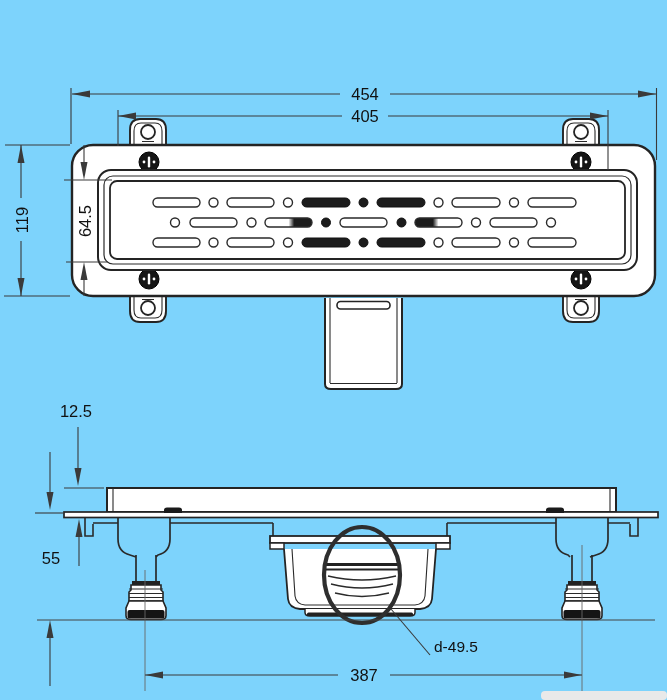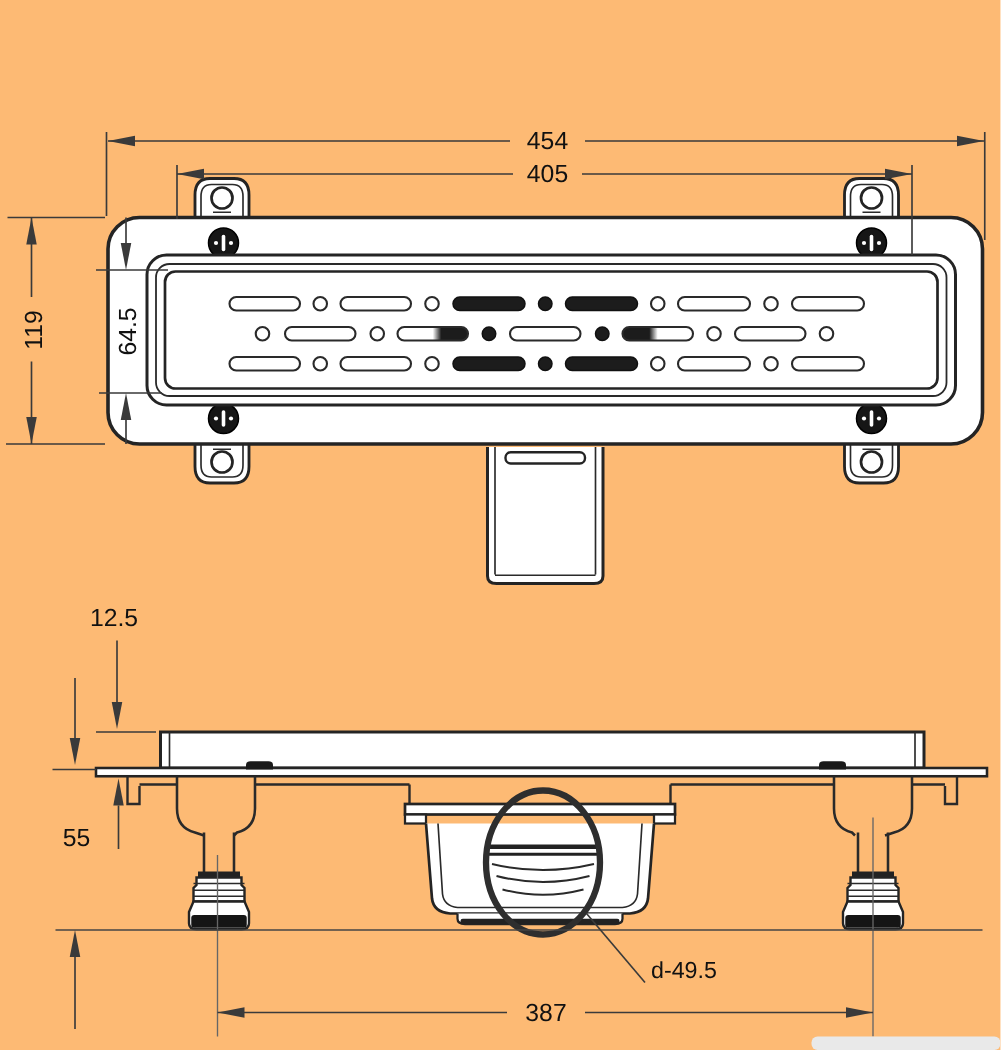--- a/index.html
+++ b/index.html
@@ -1,16 +1,16 @@
 <!DOCTYPE html>
 <html><head>
 <meta charset="utf-8">
 <style>
   html,body{margin:0;padding:0;background:#ffffff;}
-  .page{position:relative;width:667px;height:700px;background:#fdba74;overflow:hidden;
+  .page{position:relative;width:667px;height:700px;background:#7dd3fc;overflow:hidden;
         font-family:"Liberation Sans", sans-serif;}
   svg{display:block}
   text{fill:#111;font-family:"Liberation Sans", sans-serif;}
   .dimtxt{font-size:16.5px;}
   .dimtxt-sm{font-size:15.5px;}
   .outline{stroke:#242424;fill:#fff;}
   .thin{stroke:#3a3a3a;stroke-width:1.1;fill:none;}
   .mid{stroke:#2a2a2a;fill:none;}
   .arrow{fill:#3a3a3a;stroke:none;}
   .darkfill{fill:#1c1c1c;stroke:#111;stroke-width:1;}

